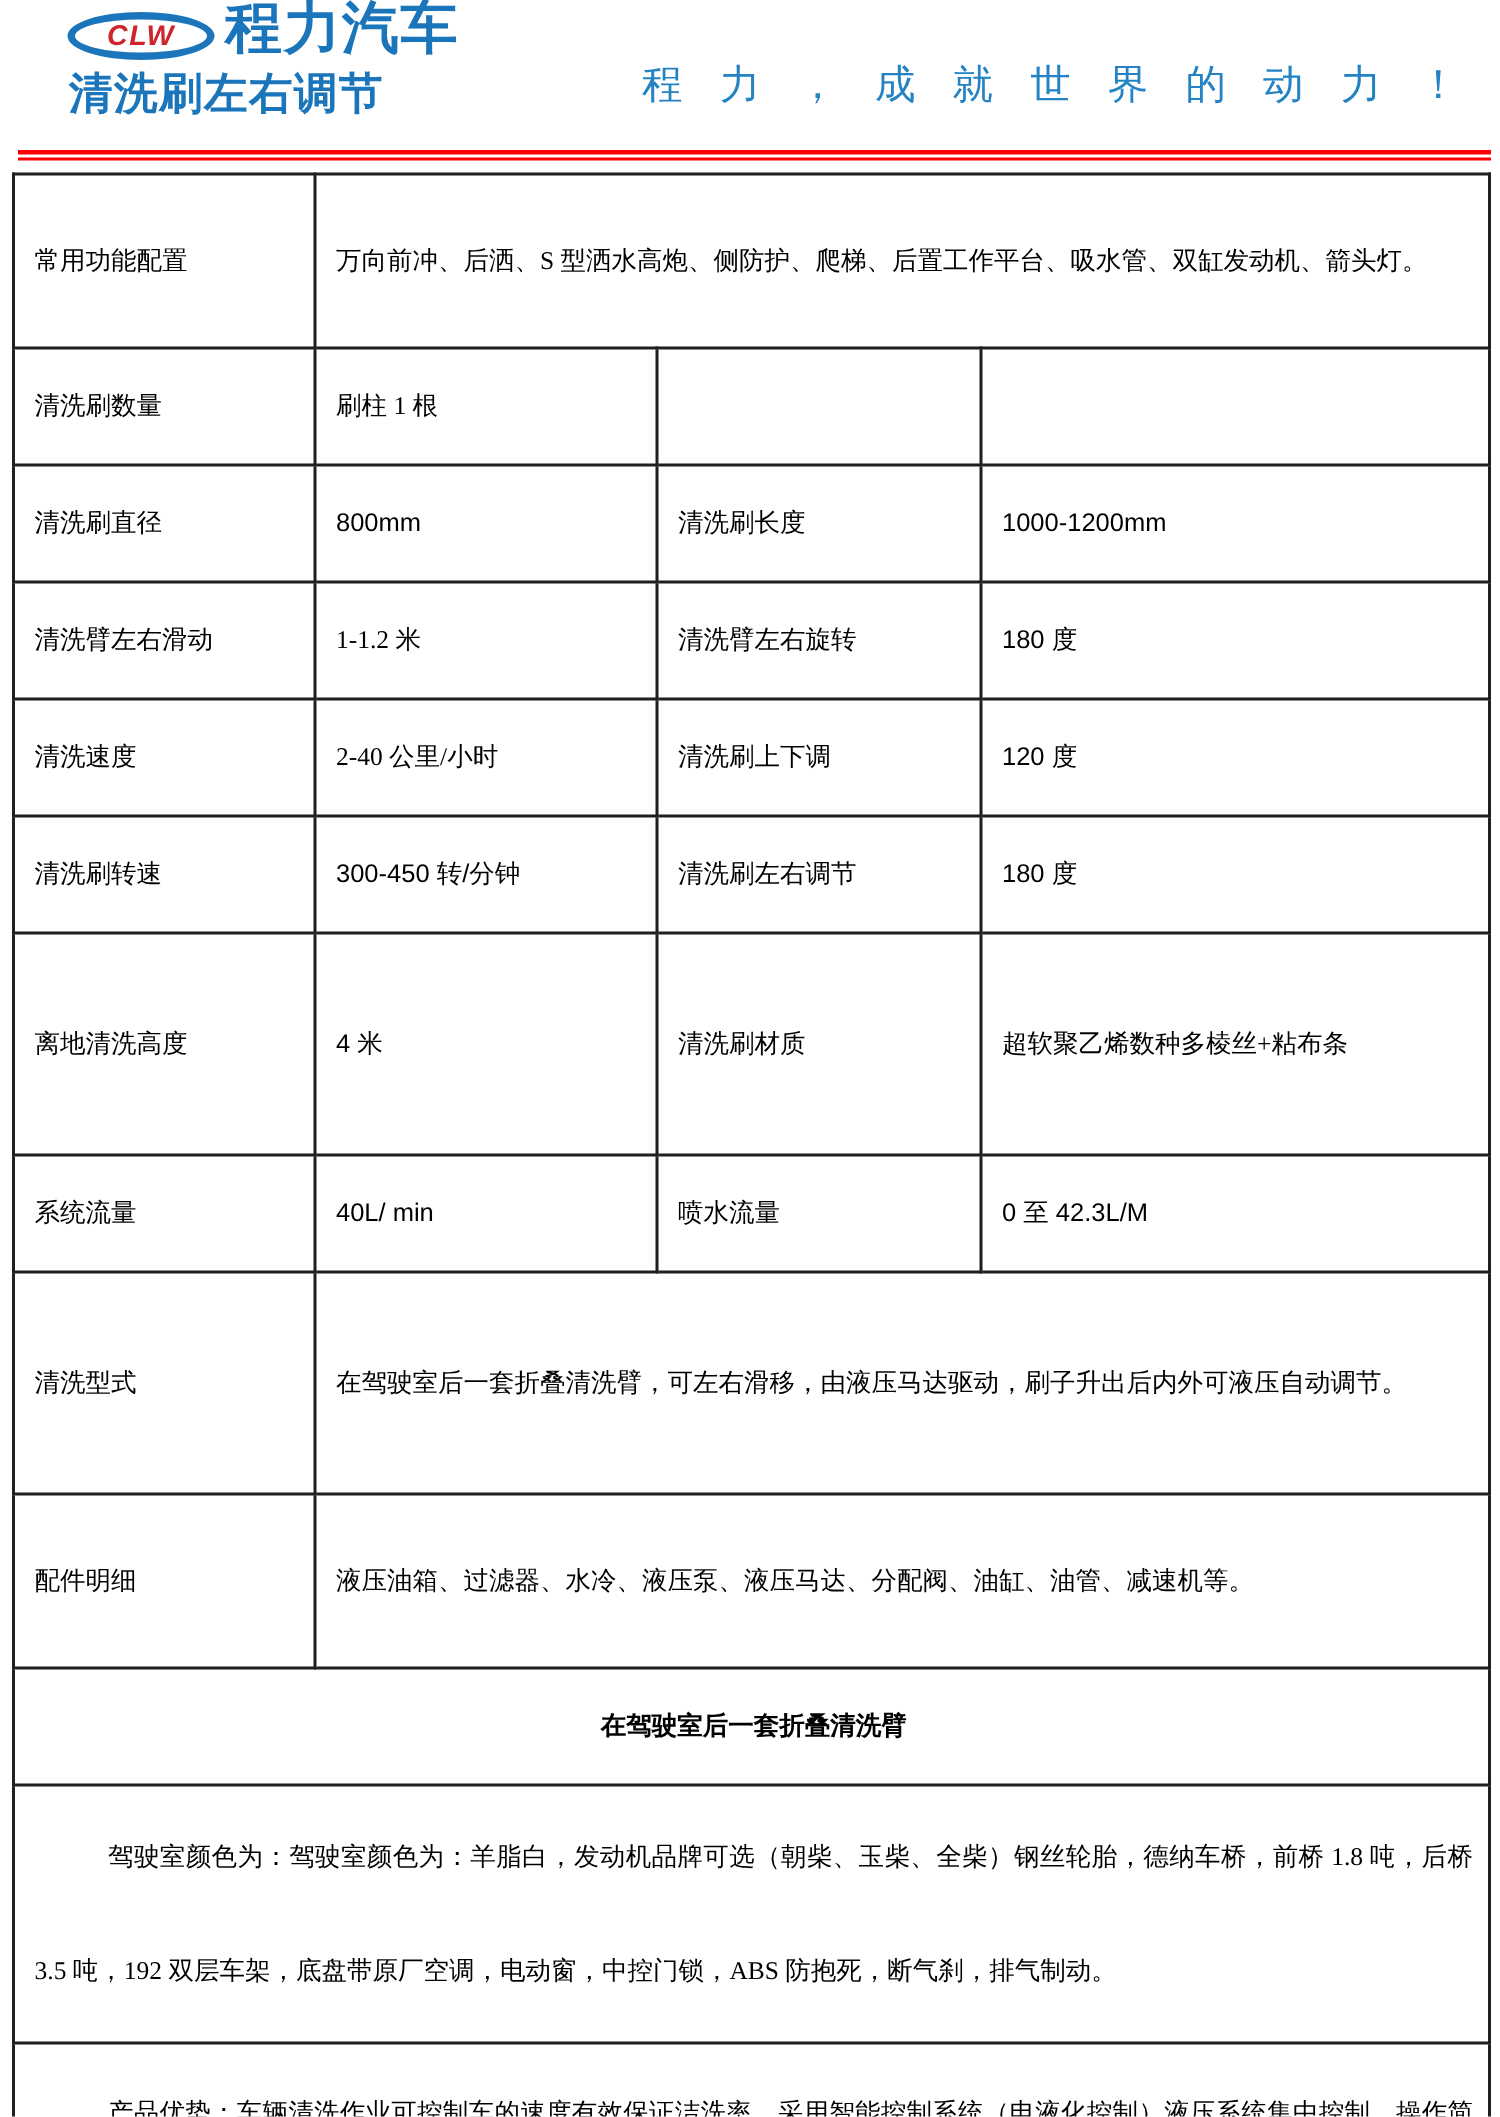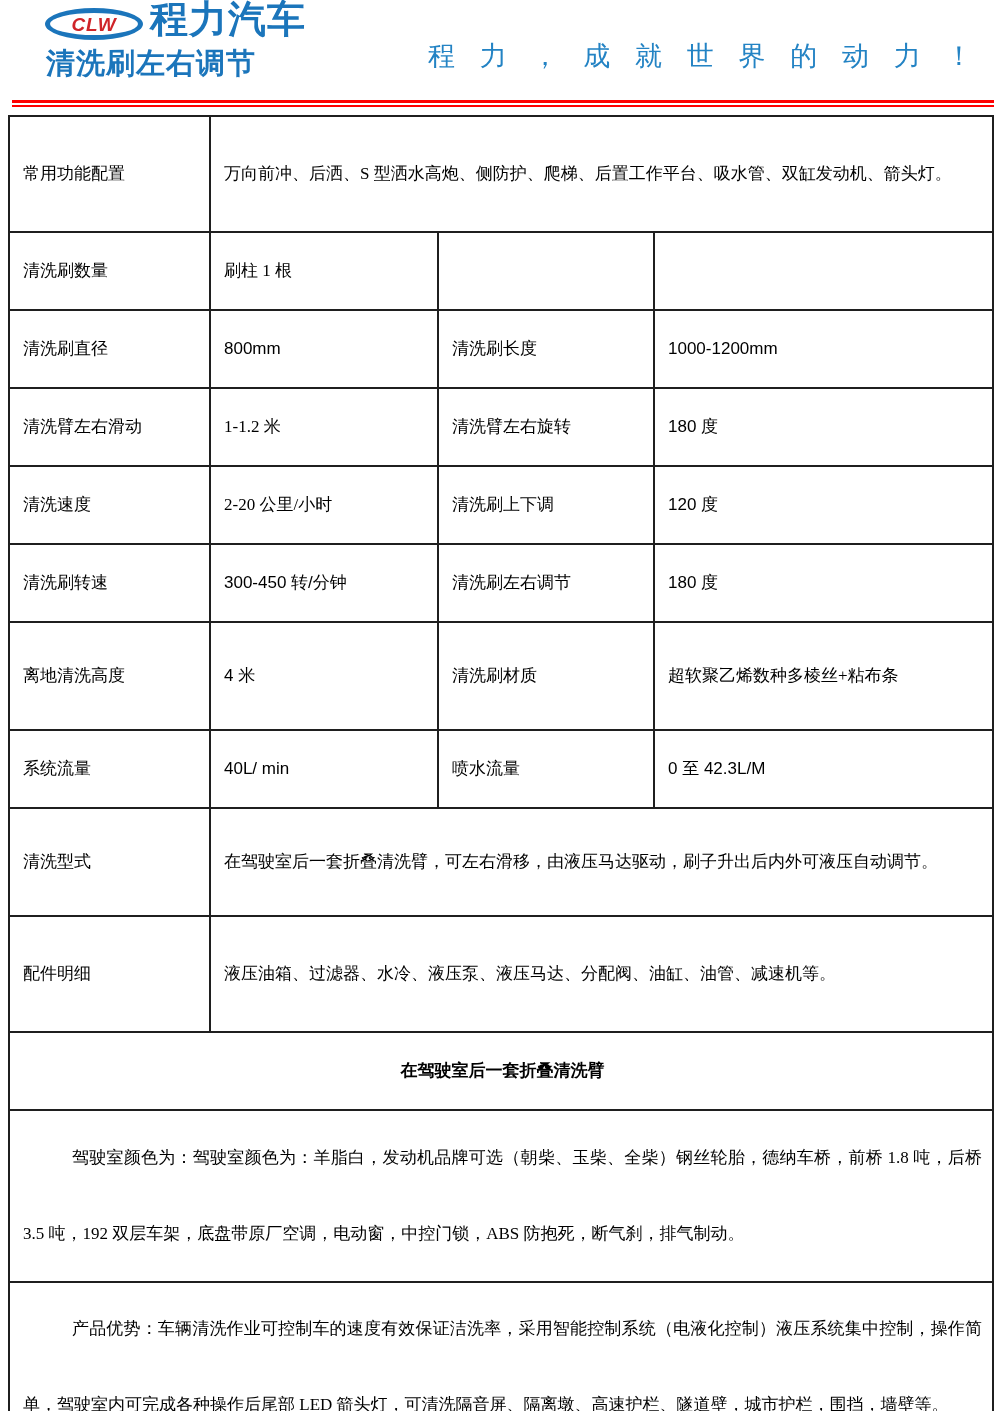--- a/index.html
+++ b/index.html
@@ -74,21 +74,21 @@
     vertical-align:middle;
     padding:0 10px 0 13px;
     overflow:hidden;
   }
   td.sans{font-family:"Liberation Sans","DejaVu Sans",sans-serif;}
   td.wide{text-align:justify;padding-right:14px;}
   tr.h116 td{height:116px;}
   tr.h55 td{height:55px;}
   tr.h56 td{height:56px;}
   tr.h57 td{height:57px;}
-  tr.h115 td{height:108px;}
+  tr.h115 td{height:148px;}
   tr.h172 td{height:172px;}
   tr.h170 td{height:170px;}
   td.title-cell{
     text-align:center;
     font-family:"Liberation Sans","DejaVu Sans",sans-serif;
     font-weight:bold;
     font-size:25px;
     text-indent:0;
   }
   td.para-cell{
@@ -137,21 +137,21 @@
       <td class="sans">1000-1200mm</td>
     </tr>
     <tr class="h57">
       <td>清洗臂左右滑动</td>
       <td>1-1.2 米</td>
       <td>清洗臂左右旋转</td>
       <td class="sans">180 度</td>
     </tr>
     <tr class="h56">
       <td>清洗速度</td>
-      <td>2-20 公里/小时</td>
+      <td>2-40 公里/小时</td>
       <td>清洗刷上下调</td>
       <td class="sans">120 度</td>
     </tr>
     <tr class="h56">
       <td>清洗刷转速</td>
       <td class="sans">300-450 转/分钟</td>
       <td>清洗刷左右调节</td>
       <td class="sans">180 度</td>
     </tr>
     <tr class="h115">

